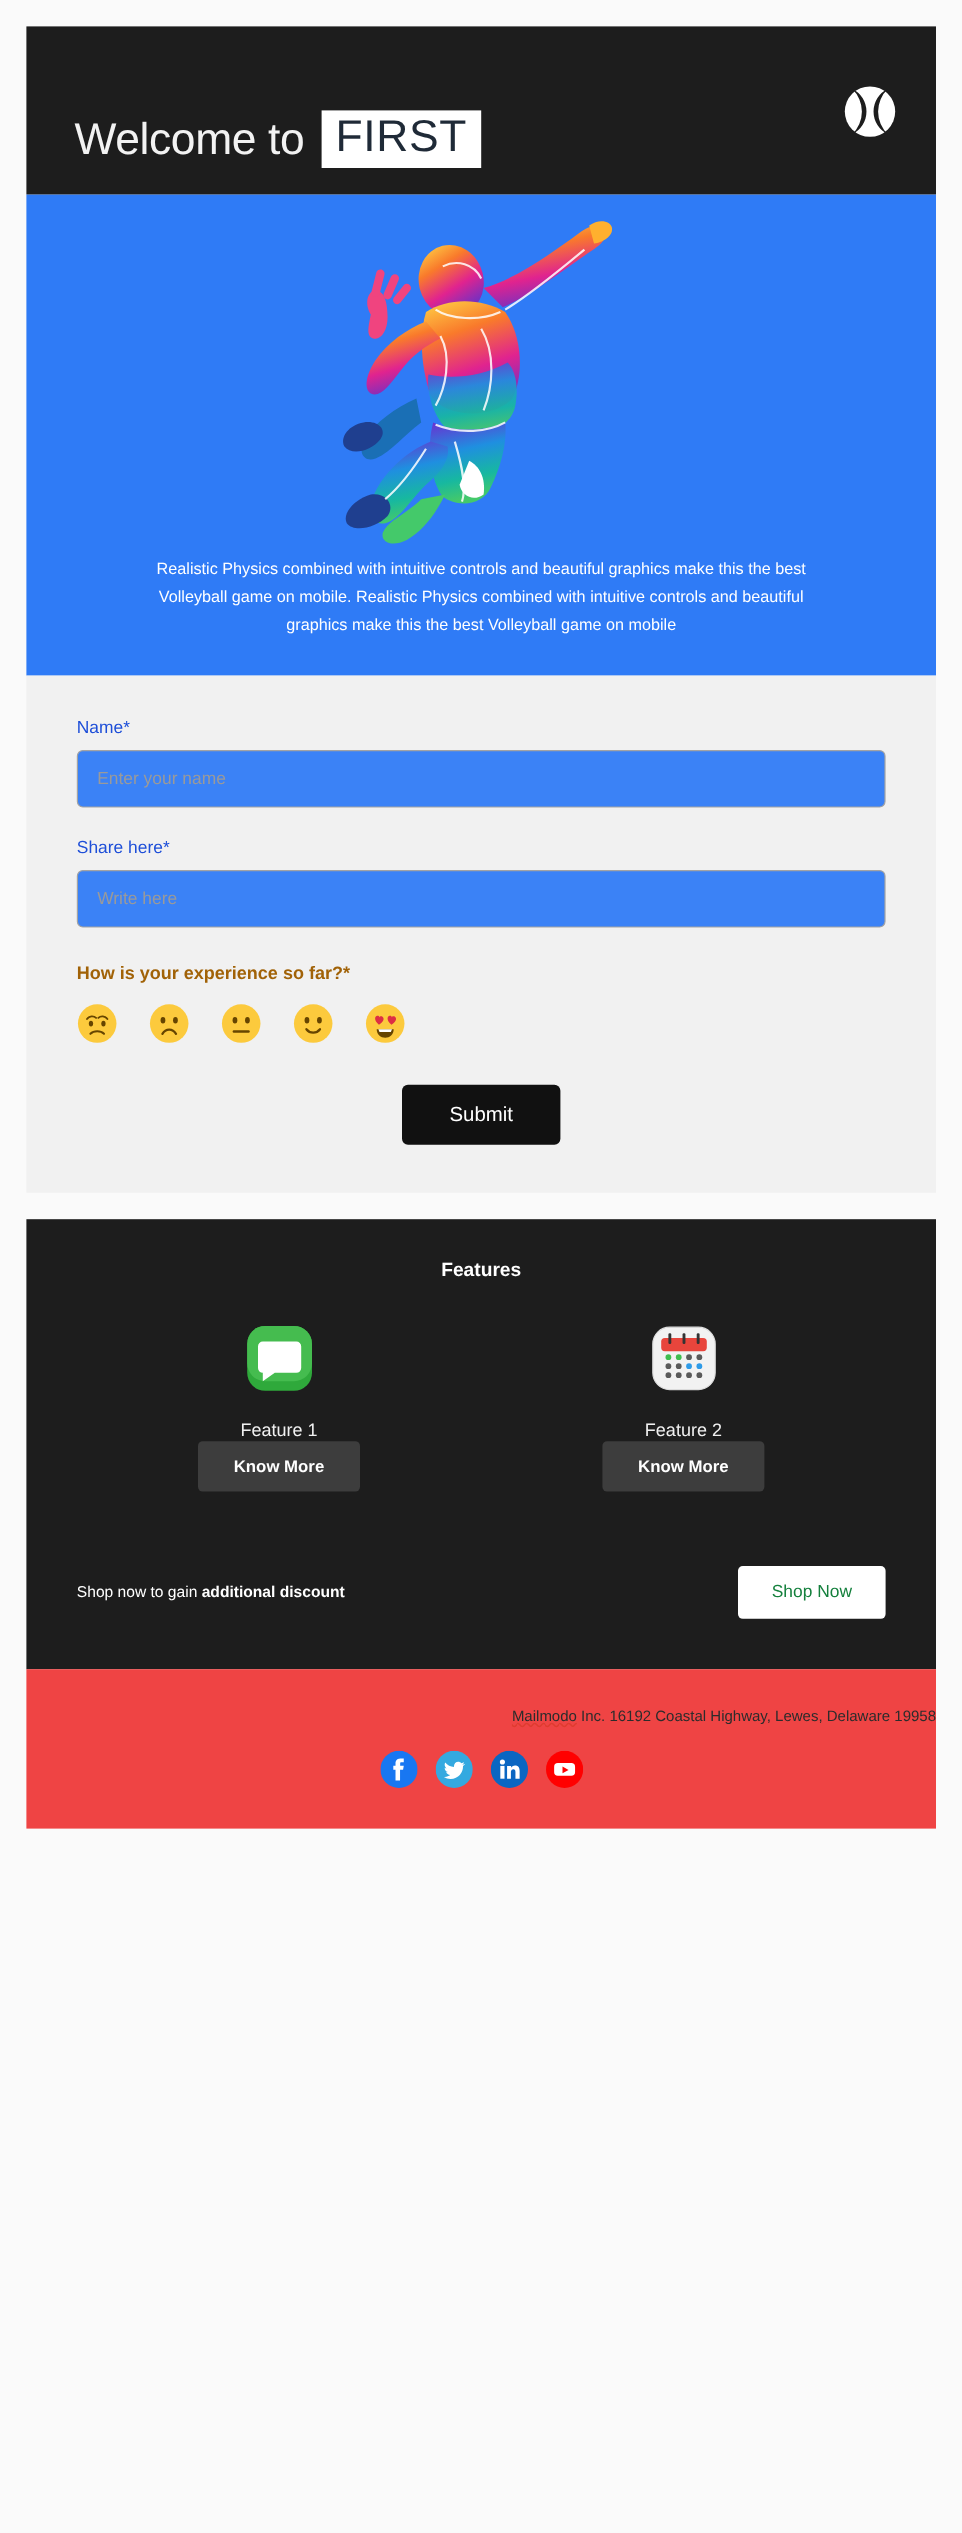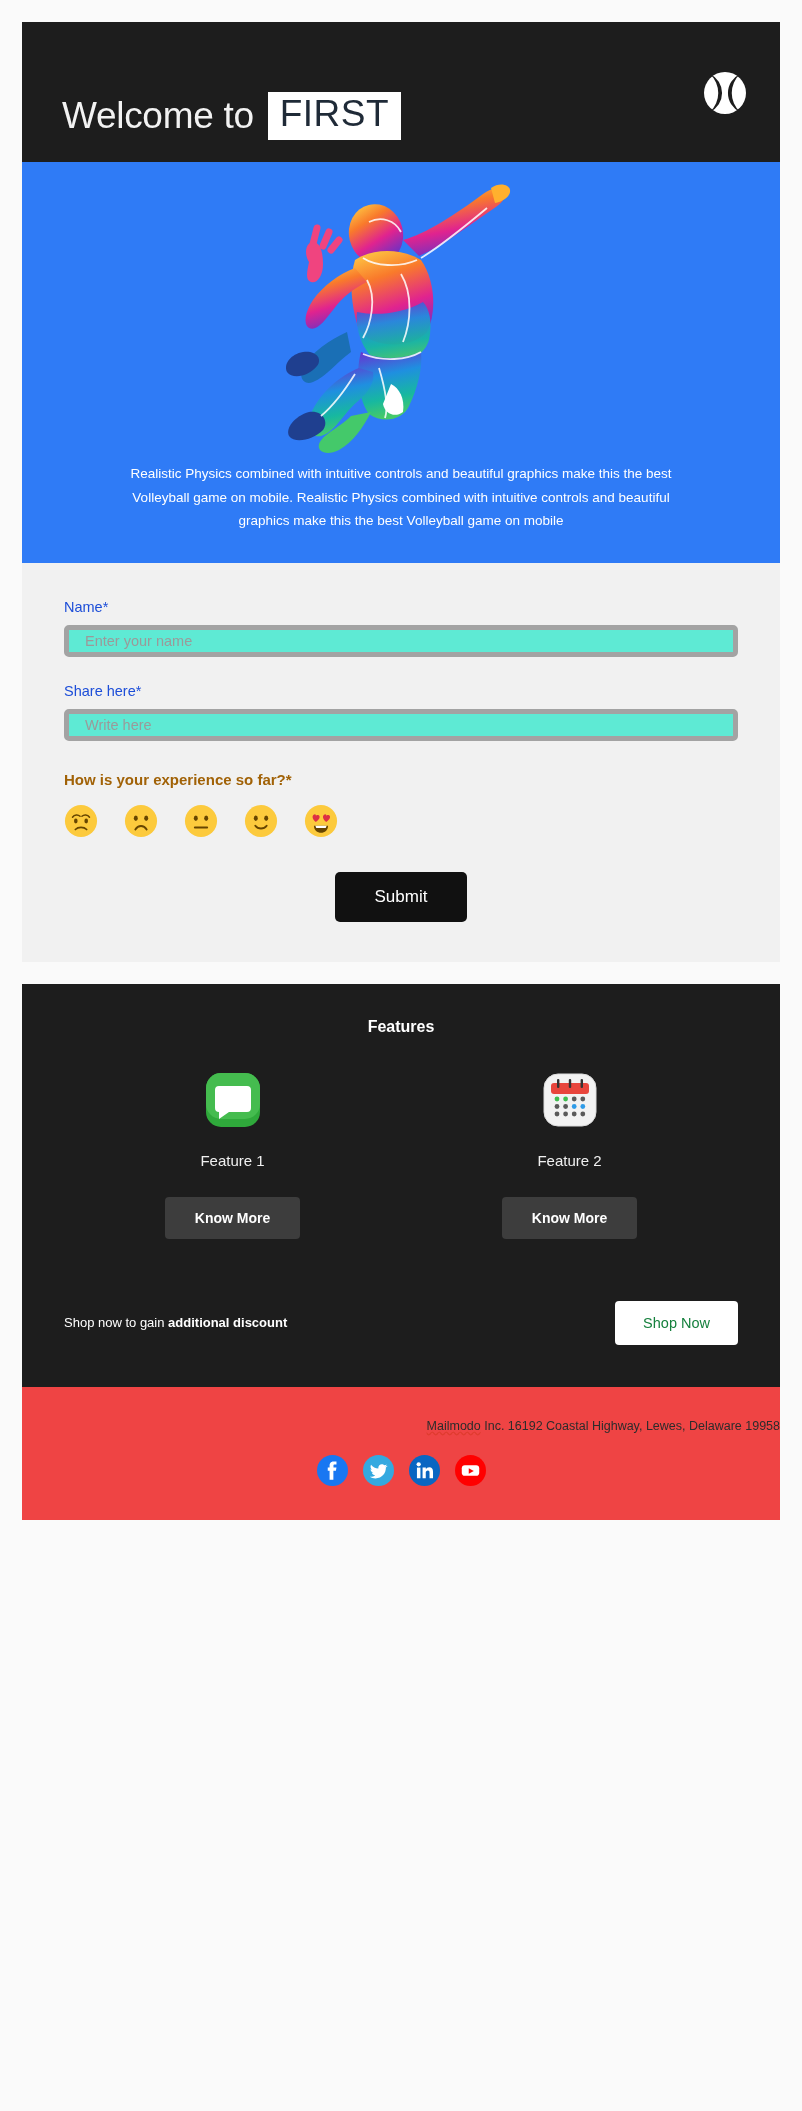--- a/index.html
+++ b/index.html
@@ -82,23 +82,23 @@
     color: #141414;
     margin-bottom: 32px;
   }
   .field-label {
     font-size: 14.5px;
     color: #1d4ed8;
     margin-bottom: 10px;
   }
   .field-input {
     width: 100%;
-    height: 32px;
-    background: #5eead4;
-    border: 5px solid #a3a3a3;
+    height: 48px;
+    background: #3b82f6;
+    border: 1px solid #a3a3a3;
     border-radius: 5px;
     padding: 0 16px;
     font-size: 14.5px;
     font-family: "Liberation Sans", sans-serif;
     color: #333;
     outline: none;
     margin-bottom: 26px;
   }
   .field-input::placeholder { color: #9a9a9a; }
 
@@ -152,21 +152,20 @@
     display: flex;
   }
   .feature-col {
     flex: 1;
     text-align: center;
   }
   .feature-icon { margin: 0 auto 24px auto; width: 56px; height: 56px; }
   .feature-name {
     color: #f0f0f0;
     font-size: 15px;
-    margin-bottom: 28px;
   }
   .know-btn {
     background: #3d3d3d;
     color: #ffffff;
     border: none;
     border-radius: 4px;
     font-size: 14px;
     font-weight: bold;
     font-family: "Liberation Sans", sans-serif;
     padding: 13px 30px;

